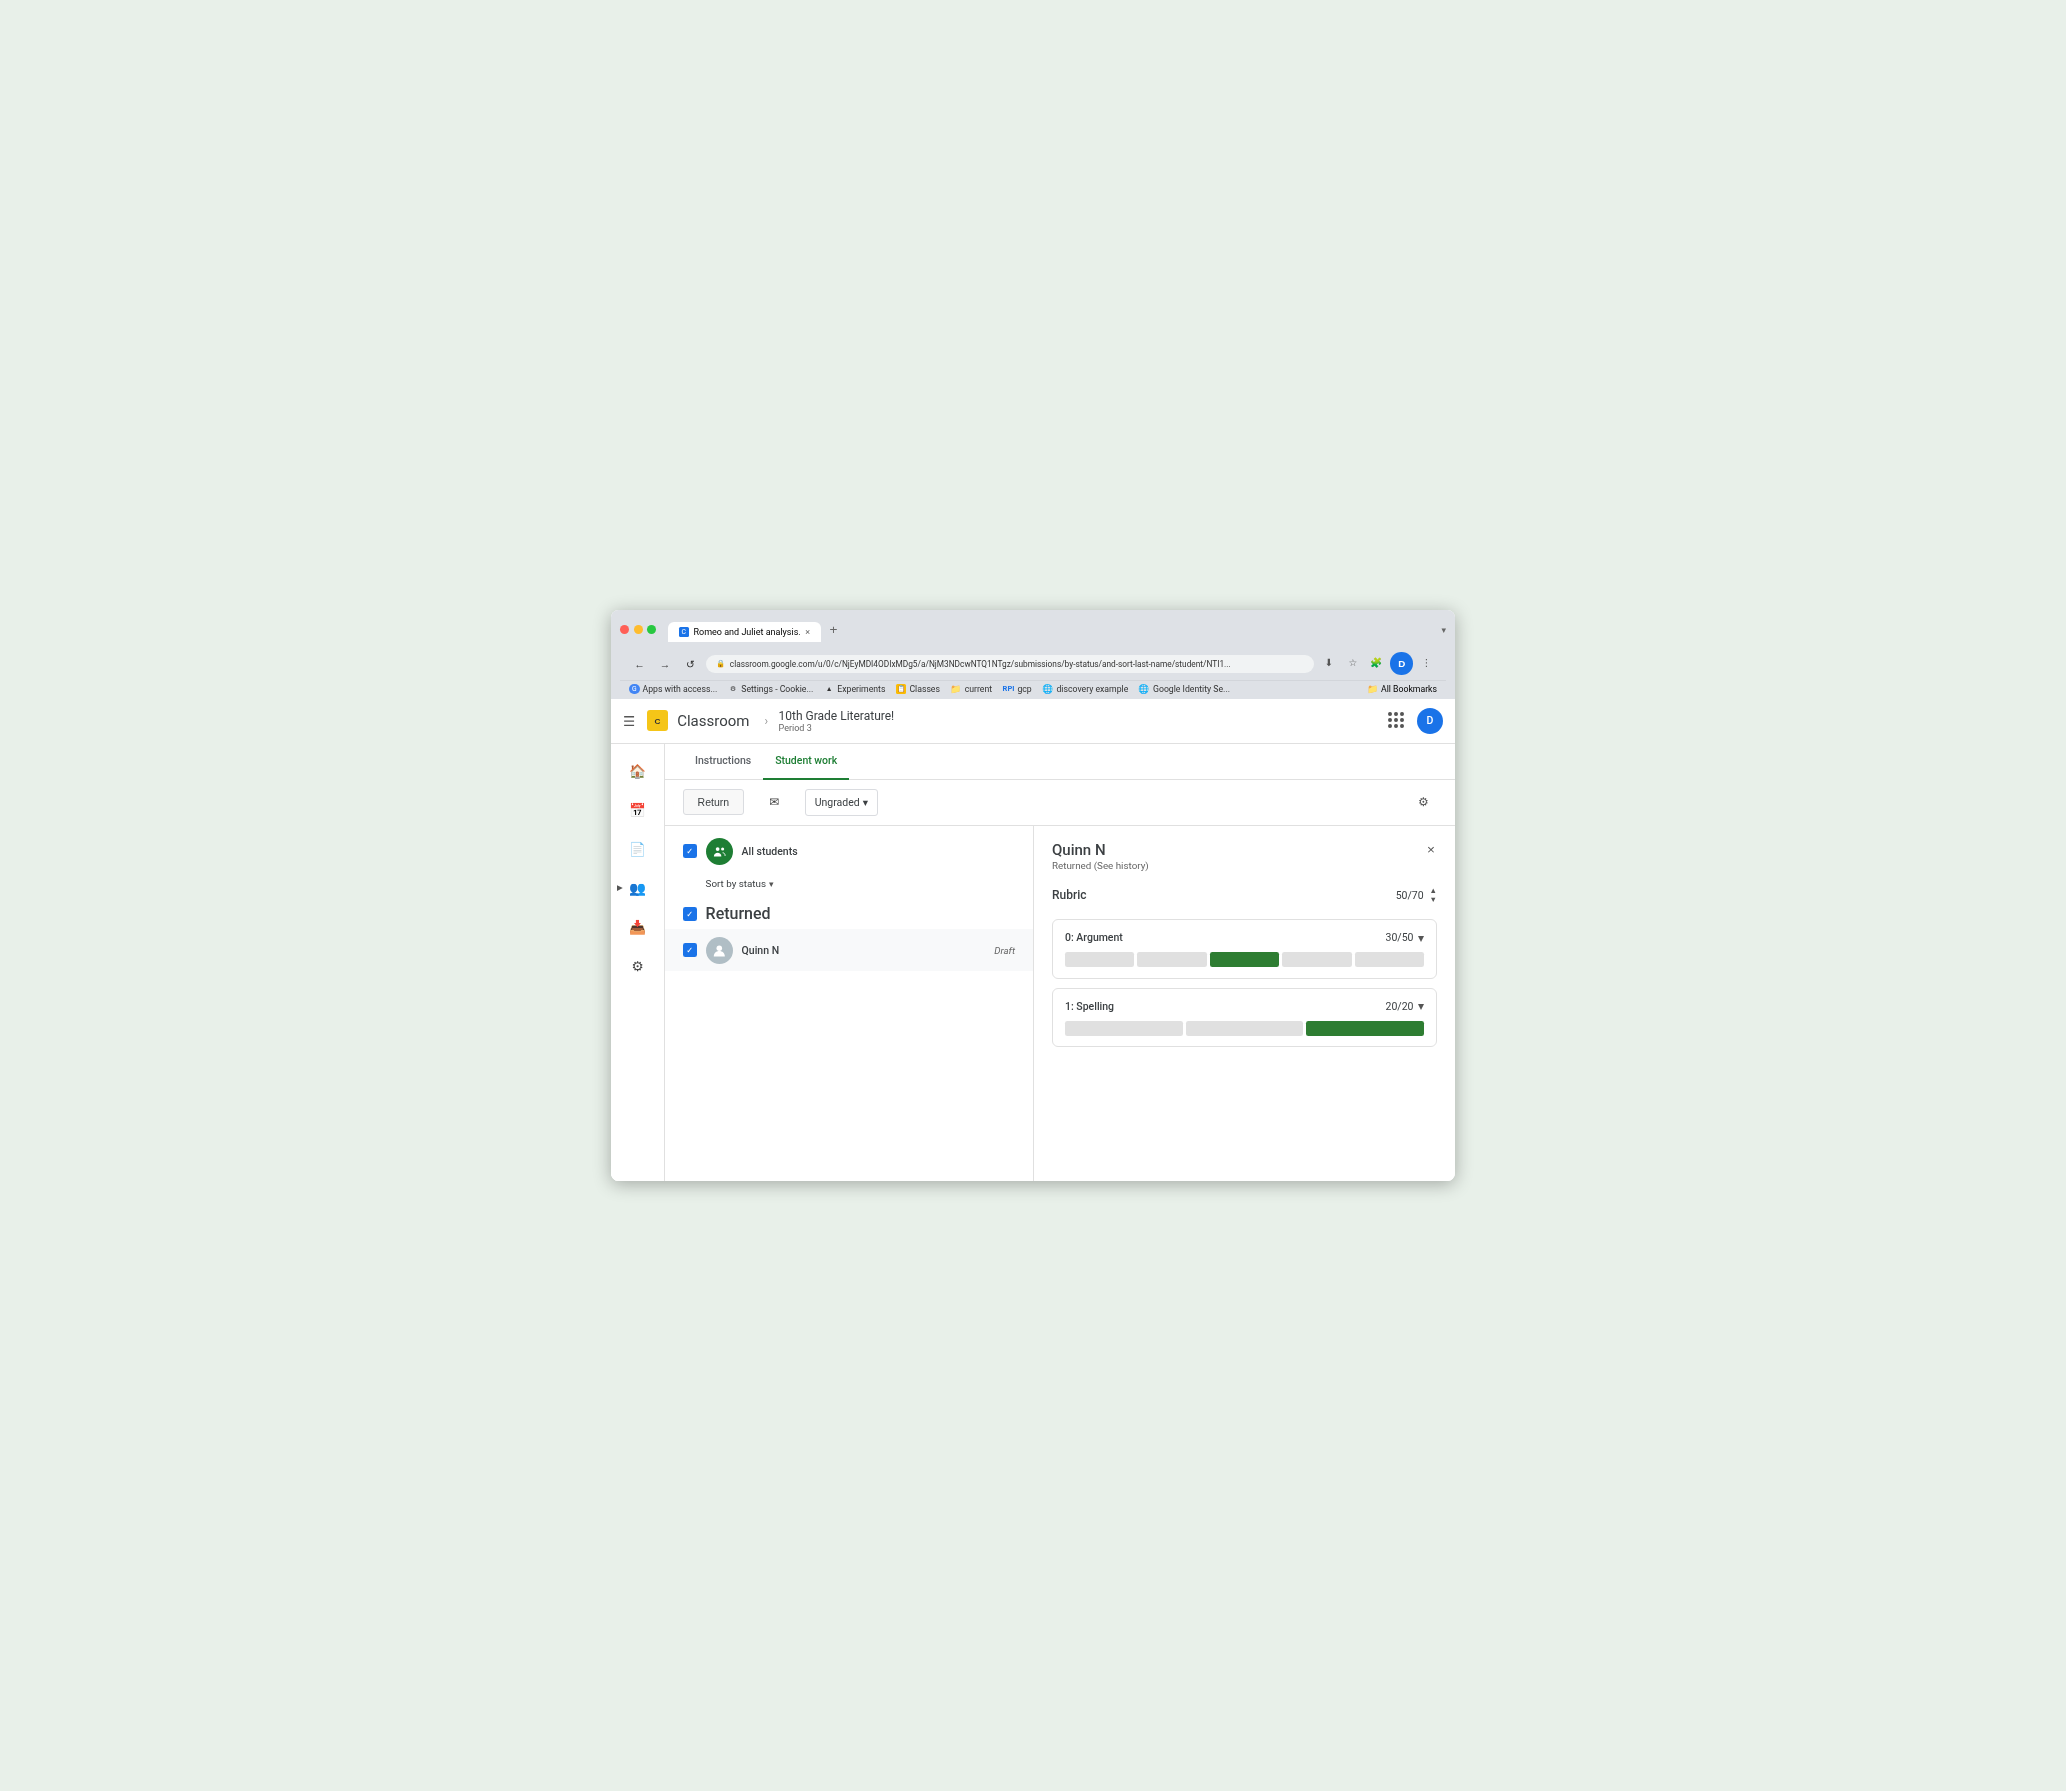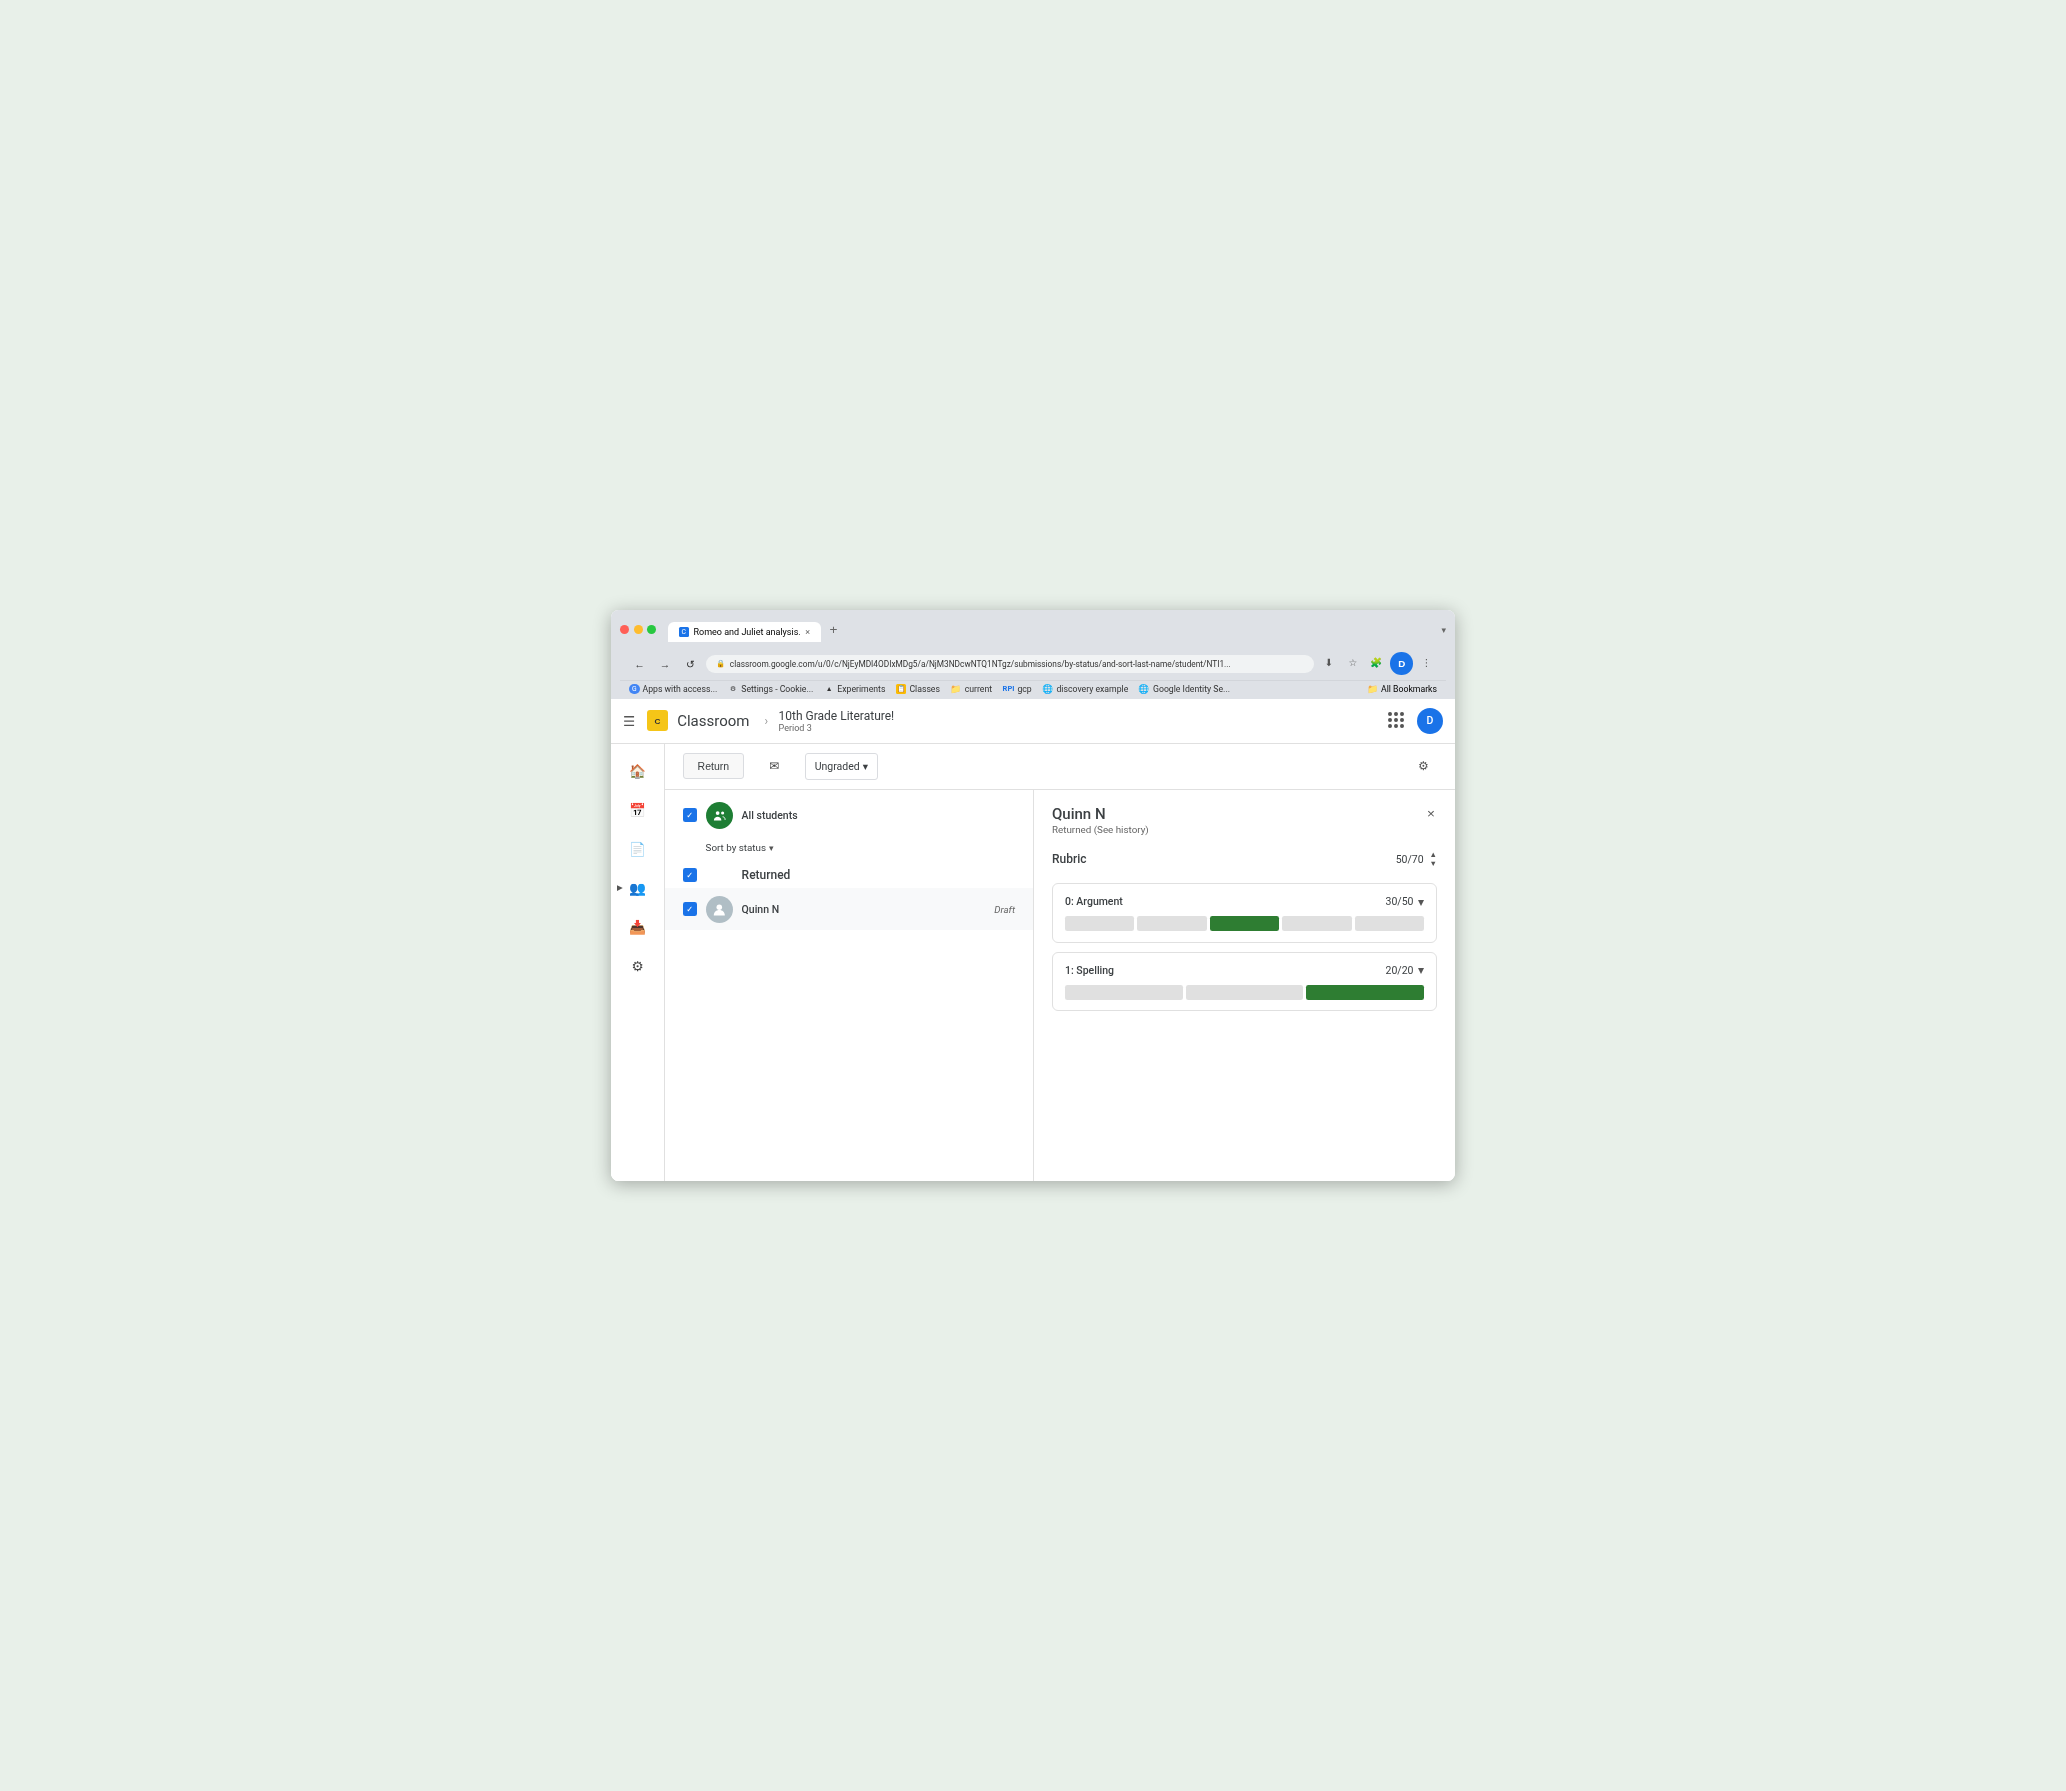--- a/index.html
+++ b/index.html
@@ -407,24 +407,23 @@
       cursor: pointer;
     }
 
     .section-header {
       padding: 6px 18px;
       display: flex;
       align-items: center;
       gap: 9px;
     }
     .section-title {
-      font-size: 12px;
+      font-size: 16px;
       color: #3c4043;
       font-weight: 500;
-      margin-left: 36px;
     }
 
     .student-row {
       display: flex;
       align-items: center;
       padding: 7.5px 18px;
       gap: 9px;
       cursor: pointer;
       background: #f8f9fa;
     }
@@ -755,20 +754,28 @@
         <div style="display:flex;align-items:center;width:100%;justify-content:center;position:relative;">
           <span style="font-size:7.5px;color:#555;position:absolute;left:6px;">▶</span>
           <div class="sidebar-icon">👥</div>
         </div>
         <div class="sidebar-icon">📥</div>
         <div class="sidebar-icon">⚙</div>
       </div>
 
       <div class="main-content">
 
+        <div class="tabs-bar">
+          <div class="tab">
+            <span>Instructions</span>
+          </div>
+          <div class="tab tab-active">
+            <span>Student work</span>
+          </div>
+        </div>
 
         <div class="toolbar">
           <button class="btn-return">Return</button>
           <button class="icon-btn">
             <span>✉</span>
           </button>
           <div class="dropdown-btn">
             <span>Ungraded</span>
             <span>▾</span>
           </div>

